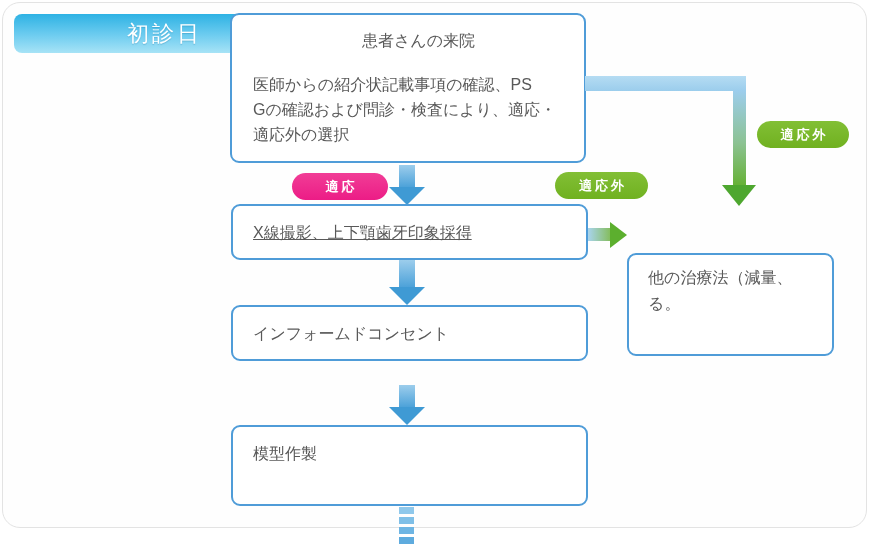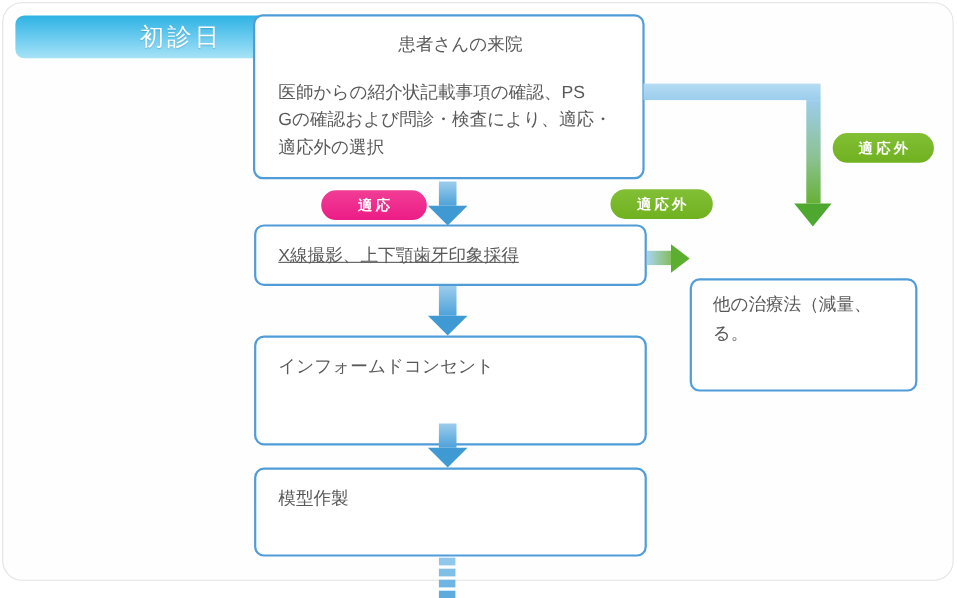--- a/index.html
+++ b/index.html
@@ -20,21 +20,21 @@
     padding-left:48px;
   }
   .node{
     position:absolute;background:#ffffff;border:2px solid #4f9cd8;border-radius:9px;
     color:#595959;font-size:16px;line-height:25px;box-sizing:border-box;
   }
   .node .ln{white-space:nowrap;}
   #box-visit{left:230px;top:13px;width:356px;height:150px;padding:13px 0 0 21px;}
   #box-visit .title{margin-bottom:19px;text-align:center;}
   #box-xray{left:231px;top:204px;width:357px;height:56px;padding:14px 0 0 20px;text-decoration:underline;}
-  #box-consent{left:231px;top:305px;width:357px;height:100px;padding:14px 0 0 20px;}
+  #box-consent{left:231px;top:305px;width:357px;height:56px;padding:14px 0 0 20px;}
   #box-model{left:231px;top:425px;width:357px;height:81px;padding:14px 0 13px 20px;}
   #box-other{left:627px;top:207px;width:207px;height:103px;padding:10px 0 0 19px;line-height:26px;margin-top:46px;}
   .pill{
     position:absolute;height:27px;border-radius:14px;color:#ffffff;
     font-size:13px;font-weight:bold;letter-spacing:3px;
     display:flex;align-items:center;justify-content:center;box-sizing:border-box;
     padding-left:3px;
   }
   .pill.pink{background:linear-gradient(to bottom,#f13d96 0%,#ec1c86 100%);}
   .pill.green{background:linear-gradient(to bottom,#82bf35 0%,#70b120 100%);}

